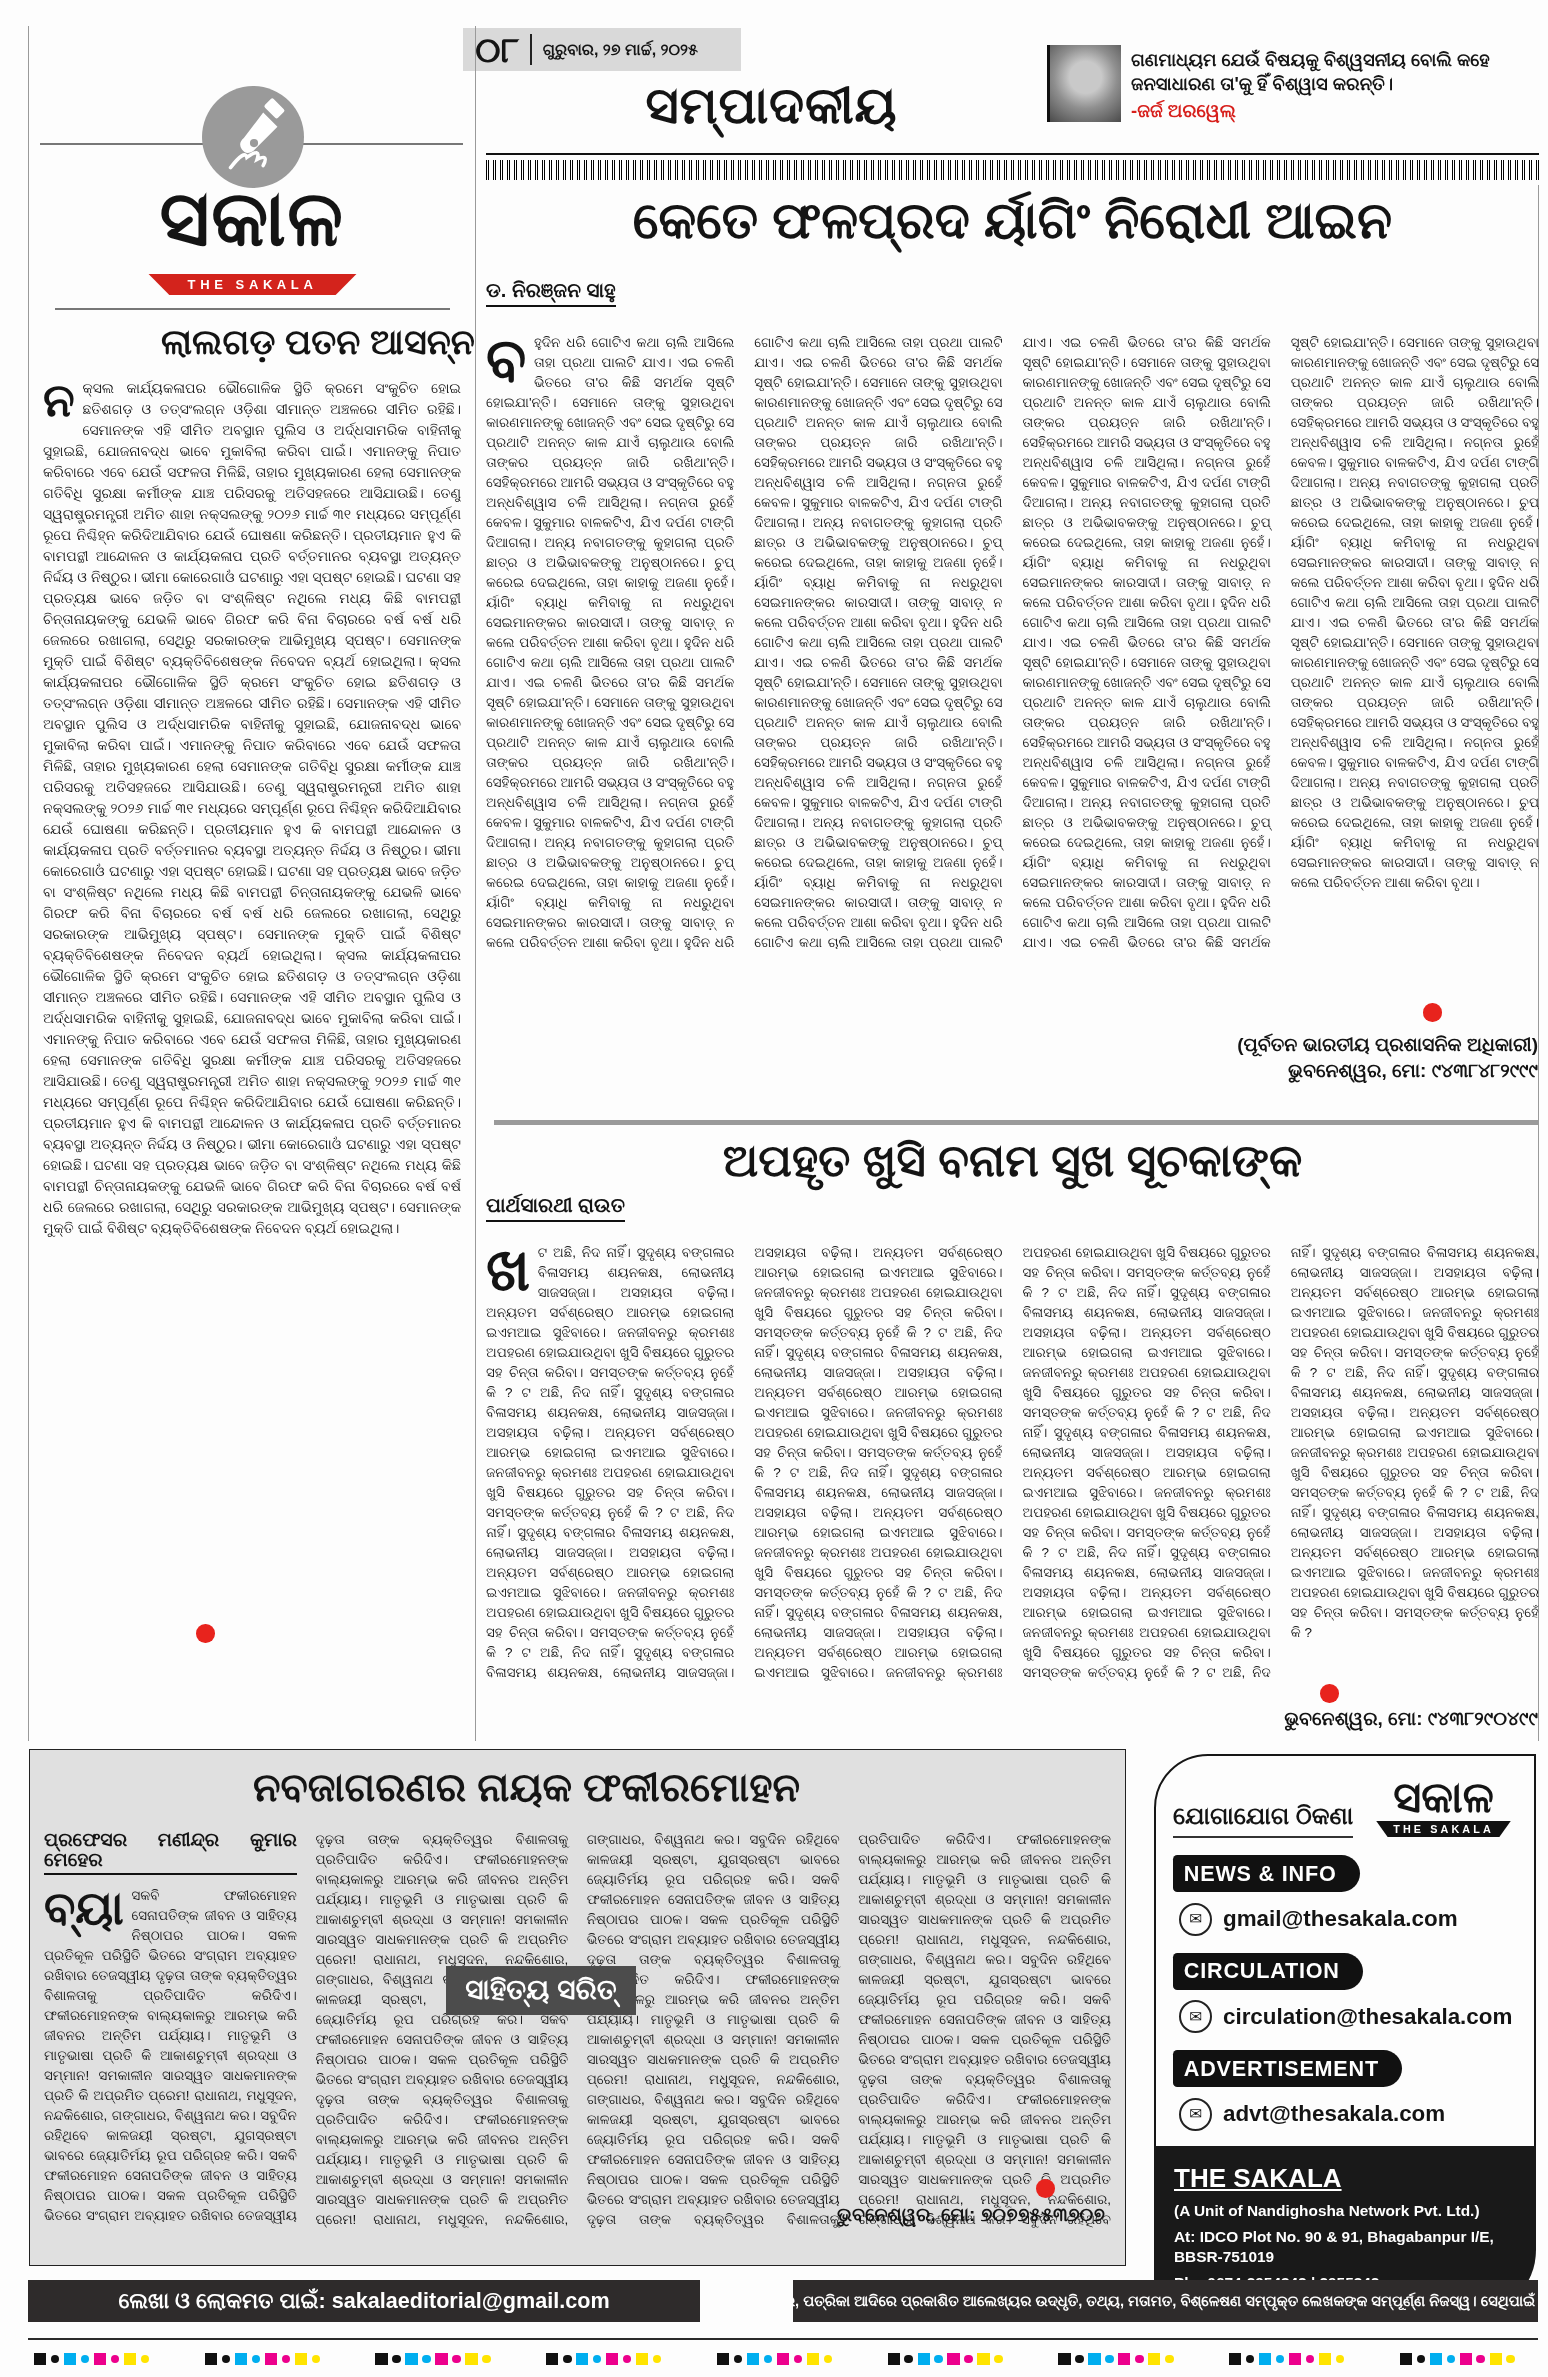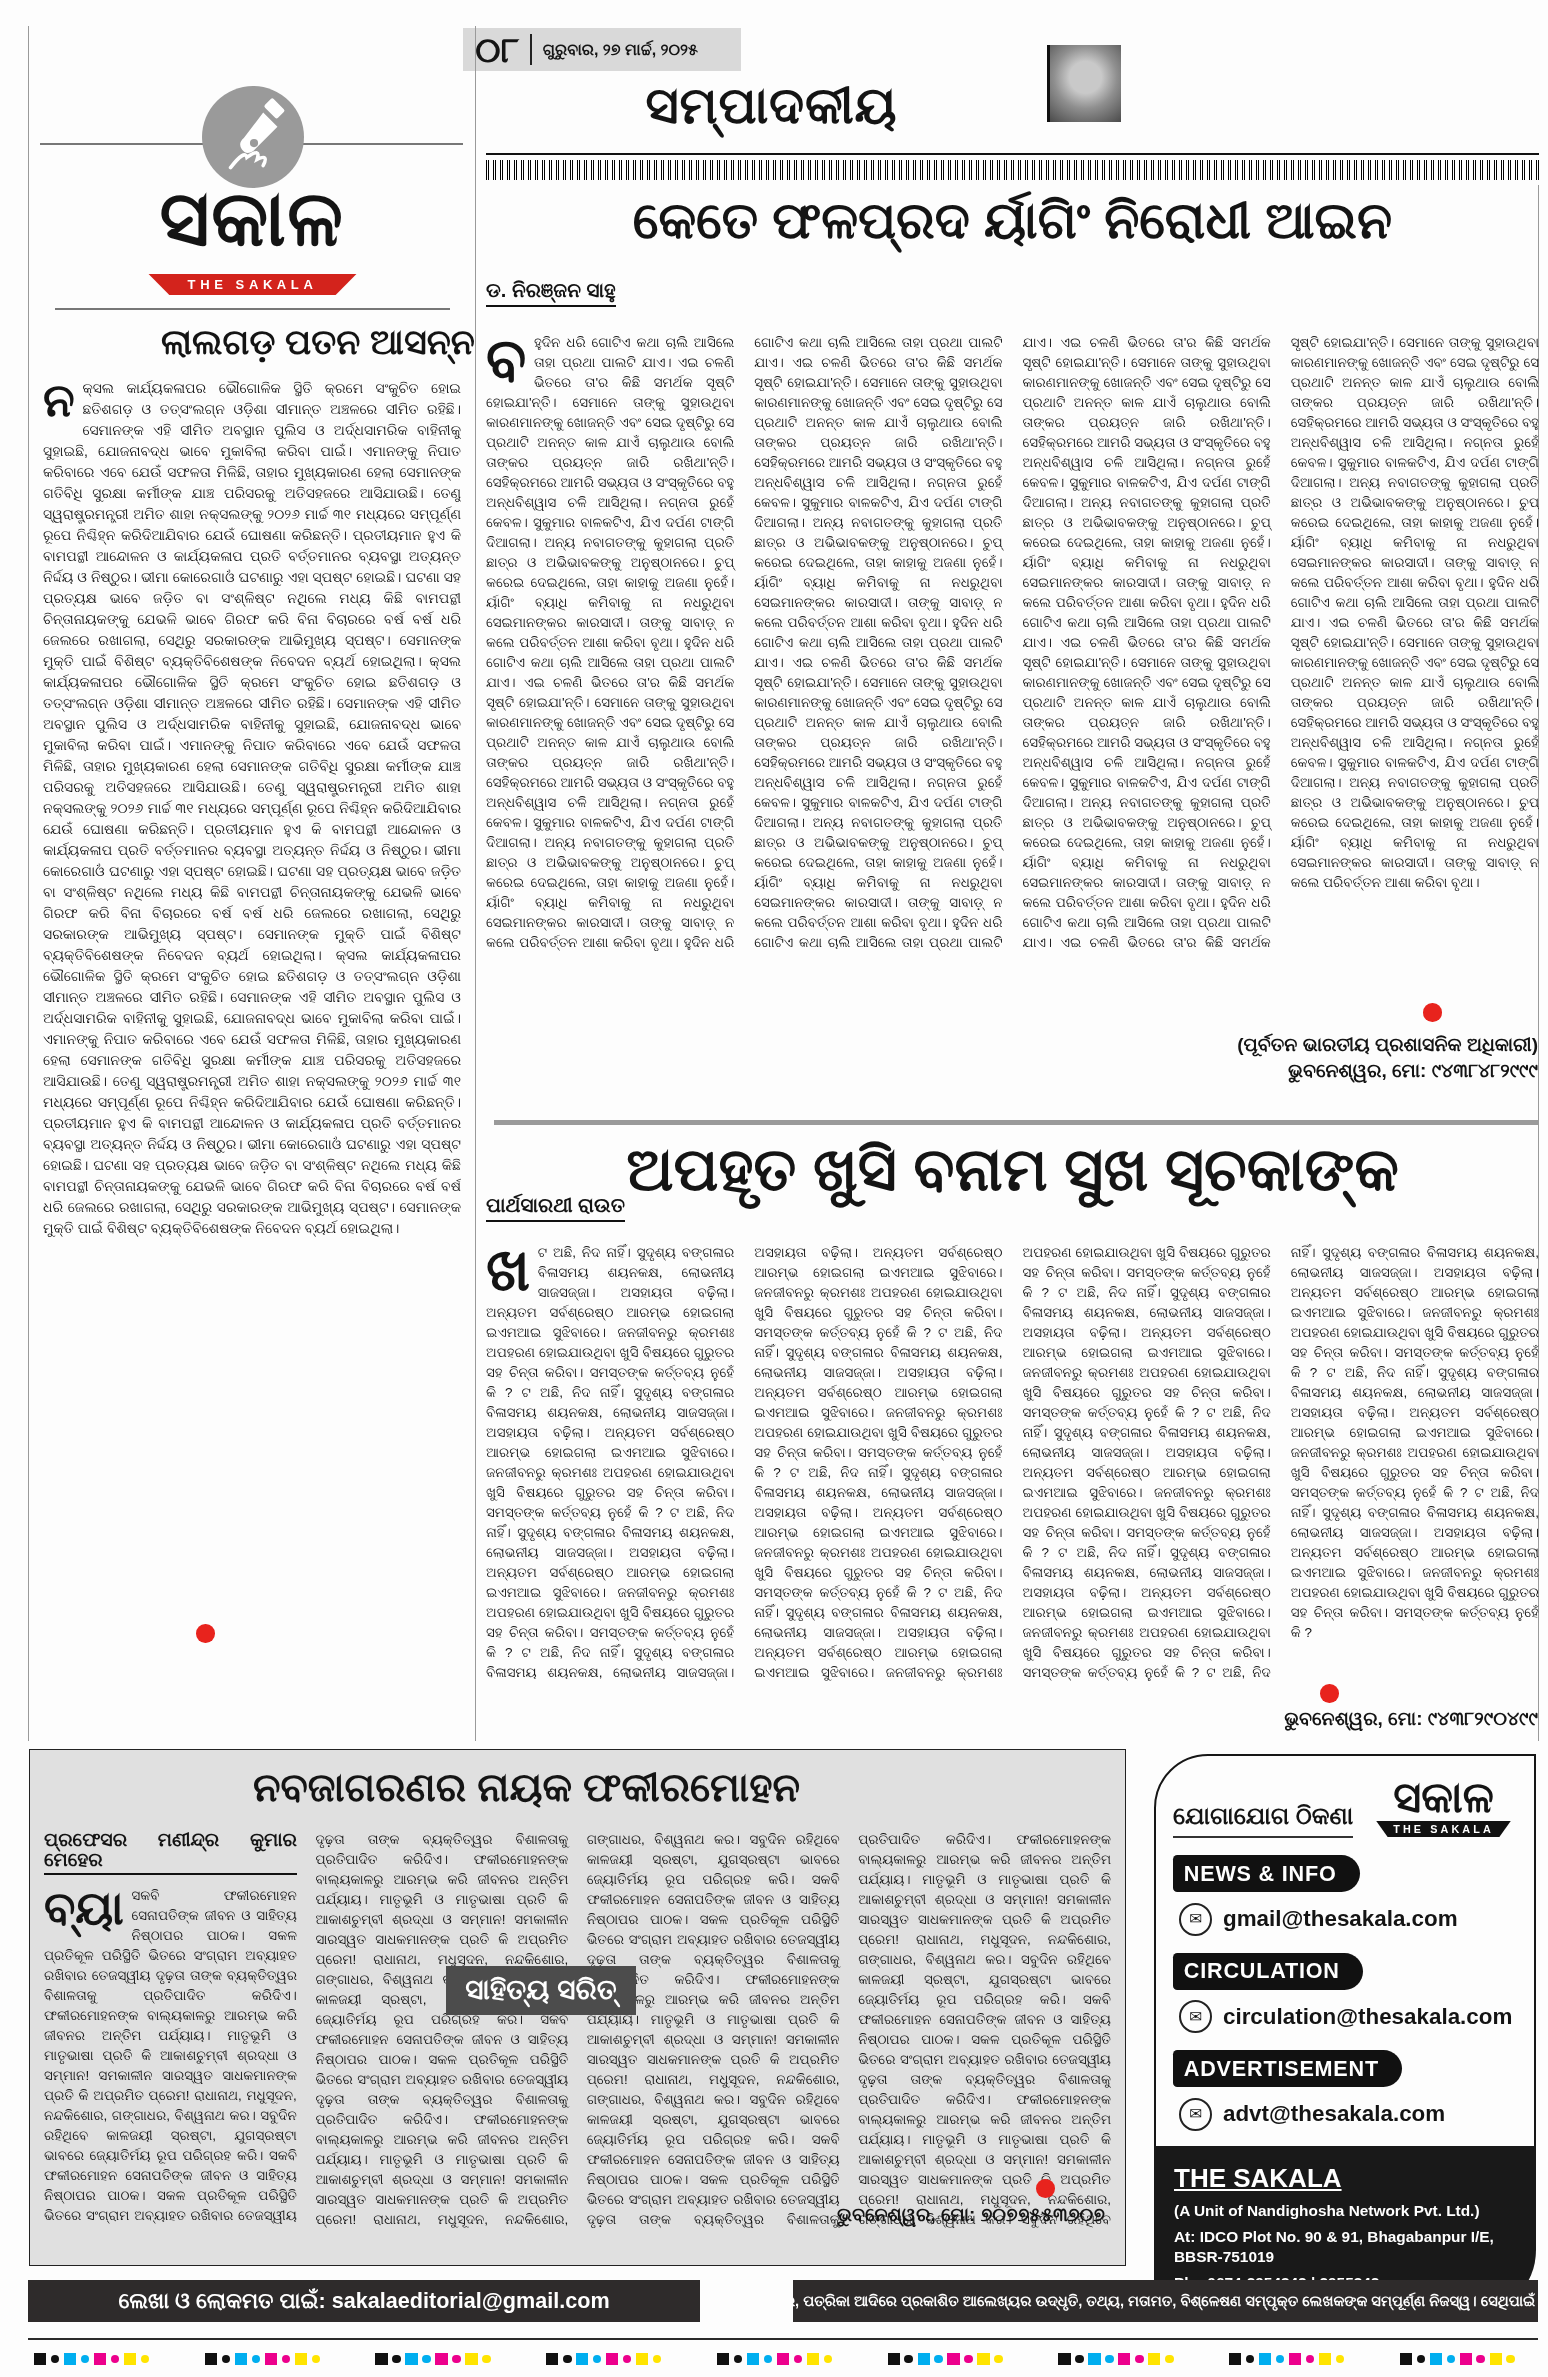--- a/index.html
+++ b/index.html
@@ -41,21 +41,21 @@
   .end-dot{width:18.5px;height:18.5px;border-radius:50%;background:#e8231d;}
   .sign{text-align:right;font-weight:800;font-size:19px;line-height:26px;}
   
   .ed-headline{left:486px;top:191px;width:1053px;text-align:center;font-size:51px;font-weight:900;}
   .ed-byline{left:486px;top:279px;}
   .ed-body{left:486px;top:333px;width:1053px;height:686px;}
   .ed-sign{left:1157px;top:1032px;width:381px;}
   .mid-divider{left:494px;top:1120px;width:1044px;height:5.4px;background:#9a9a9a;}
   .right-rule{left:1538px;top:185px;width:0.8px;height:1556px;background:#9a9a9a;}
   
-  .a2-headline{left:486px;top:1135px;width:1053px;text-align:center;font-size:60px;font-weight:900;}
+  .a2-headline{left:486px;top:1135px;width:1053px;text-align:center;font-size:45px;font-weight:900;}
   .a2-byline{left:486px;top:1194px;}
   .a2-body{left:486px;top:1243px;width:1053px;height:441px;}
   .a2-sign{left:1157px;top:1706px;width:381px;}
   
   .a3-box{left:29px;top:1749px;width:1095px;height:515px;border:1.5px solid #222;background:#e0e0e0;}
   .a3-headline{left:0;top:15.4px;width:993px;text-align:center;font-size:40px;font-weight:900;}
   .a3-body{left:14px;top:80px;width:1067px;height:413px;column-count:4;column-gap:18.5px;overflow:hidden;
         font-size:13.5px;line-height:20px;text-align:justify;}
   .byline-inline{font-size:19px;font-weight:800;border-bottom:2.3px solid #111;display:inline-block;margin:0 0 10.8px 0;padding-bottom:3.1px;}
   .sahitya-box{left:416px;top:216px;width:190px;height:49px;background:#4c4c4c;color:#fff;
@@ -96,20 +96,24 @@
 <div class="page">
 
   <div class="abs pagenum-box">
     <span class="pagenum">୦୮</span>
     <span class="pagenum-sep"></span>
     <span class="page-date">ଗୁରୁବାର, ୨୭ ମାର୍ଚ୍ଚ, ୨୦୨୫</span>
   </div>
   <div class="abs masthead">ସମ୍ପାଦକୀୟ</div>
 
   <div class="abs orwell-photo"></div>
+  <div class="abs quote-wrap">
+    <div class="quote-text">ଗଣମାଧ୍ୟମ ଯେଉଁ ବିଷୟକୁ ବିଶ୍ୱସନୀୟ ବୋଲି କହେ ଜନସାଧାରଣ ତା'କୁ ହିଁ ବିଶ୍ୱାସ କରନ୍ତି।</div>
+    <div class="quote-attr">-ଜର୍ଜ ଅରୱେଲ୍</div>
+  </div>
 
   <div class="abs hdr-rule"></div>
   <div class="abs barcode"></div>
   <div class="abs right-rule"></div>
 
   <div class="abs leftcol">
     <div class="abs logo-rule1"></div>
     <div class="abs pen-circle">
       <svg viewBox="0 0 100 100" width="102" height="102">
         <circle cx="50" cy="50" r="50" fill="#9a9a9a"></circle>

